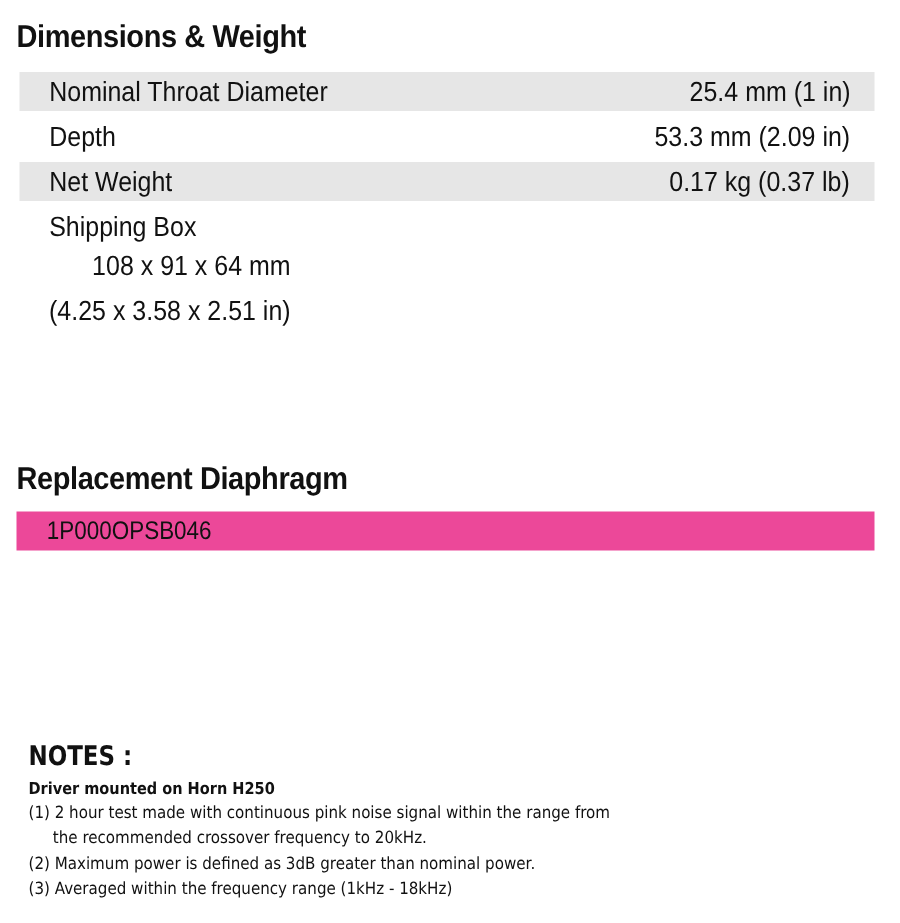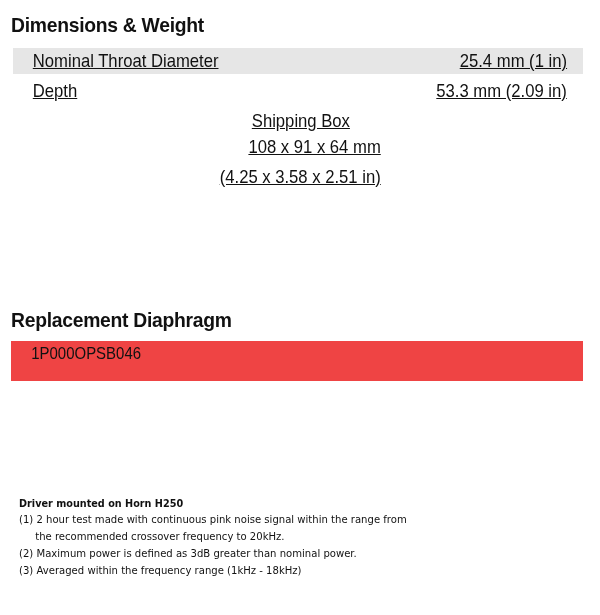--- a/index.html
+++ b/index.html
@@ -12,35 +12,35 @@
       font-family: "Liberation Sans", sans-serif;
       font-weight: bold; font-size: 21px; letter-spacing: -0.3px;
       transform: scaleX(0.92); transform-origin: left center;
       color: #111;
     }
     .spec-table {
       position: absolute; left: 13px; width: 570px; top: 48px;
     }
     .spec-row {
       position: relative; height: 30px;
-      display: flex; align-items: center; justify-content: space-between; text-decoration: underline;
+      display: flex; align-items: flex-start; justify-content: space-between;
     }
     .spec-row.shaded { background: #e6e6e6; height: 26px; margin-bottom: 4px; }
     .spec-row.plain { height: 26px; margin-bottom: 4px; }
     .spec-row.tall { height: 56px; margin-bottom: 4px; flex-direction: column; }
     .spec-label, .spec-value {
       font-size: 18.5px; line-height: 26px;
       transform: scaleX(0.9);
     }
     .spec-label { padding-left: 22px; transform-origin: left center; white-space: nowrap; }
     .spec-value { padding-right: 18px; text-align: right; transform-origin: right center; white-space: nowrap; }
     .spec-value .line { display: block; height: 30px; line-height: 26px; }
     .replacement-box {
-      position: absolute; left: 11px; top: 341px; width: 572px; height: 40px;
-      background: #ef4444;
+      position: absolute; left: 11px; top: 341px; width: 572px; height: 26px;
+      background: #ec4899;
     }
     .replacement-code {
       font-size: 17px; line-height: 26px; padding-left: 23px;
       display: inline-block; transform: scaleX(0.88); transform-origin: left center;
     }
     .notes {
       position: absolute; left: 19px; top: 494px; width: 560px;
       font-family: "DejaVu Sans", sans-serif;
     }
     .notes-title {
@@ -64,34 +64,39 @@
 
 <div class="spec-table">
   <div class="spec-row shaded">
     <span class="spec-label">Nominal Throat Diameter</span>
     <span class="spec-value">25.4 mm (1 in)</span>
   </div>
   <div class="spec-row plain">
     <span class="spec-label">Depth</span>
     <span class="spec-value">53.3  mm (2.09 in)</span>
   </div>
+  <div class="spec-row shaded">
+    <span class="spec-label">Net Weight</span>
+    <span class="spec-value">0.17 kg (0.37 lb)</span>
+  </div>
   <div class="spec-row tall">
     <span class="spec-label">Shipping Box</span>
     <span class="spec-value">
       <span class="line">108 x 91 x 64 mm</span>
       <span class="line">(4.25 x 3.58 x 2.51 in)</span>
     </span>
   </div>
 </div>
 
 <div class="section-title" style="top:308px;">Replacement Diaphragm</div>
 
 <div class="replacement-box">
   <span class="replacement-code">1P000OPSB046</span>
 </div>
 
 <div class="notes">
+  <div><span class="notes-title">NOTES :</span></div>
   <span class="notes-sub">Driver mounted on Horn H250</span>
   <div class="note-line">(1) 2 hour test made with continuous pink noise signal within the range from</div>
   <div class="note-line indent">the recommended crossover frequency to 20kHz.</div>
   <div class="note-line">(2) Maximum power is defined as 3dB greater than nominal power.</div>
   <div class="note-line">(3) Averaged within the frequency range (1kHz - 18kHz)</div>
 </div>
 
 </body></html>

